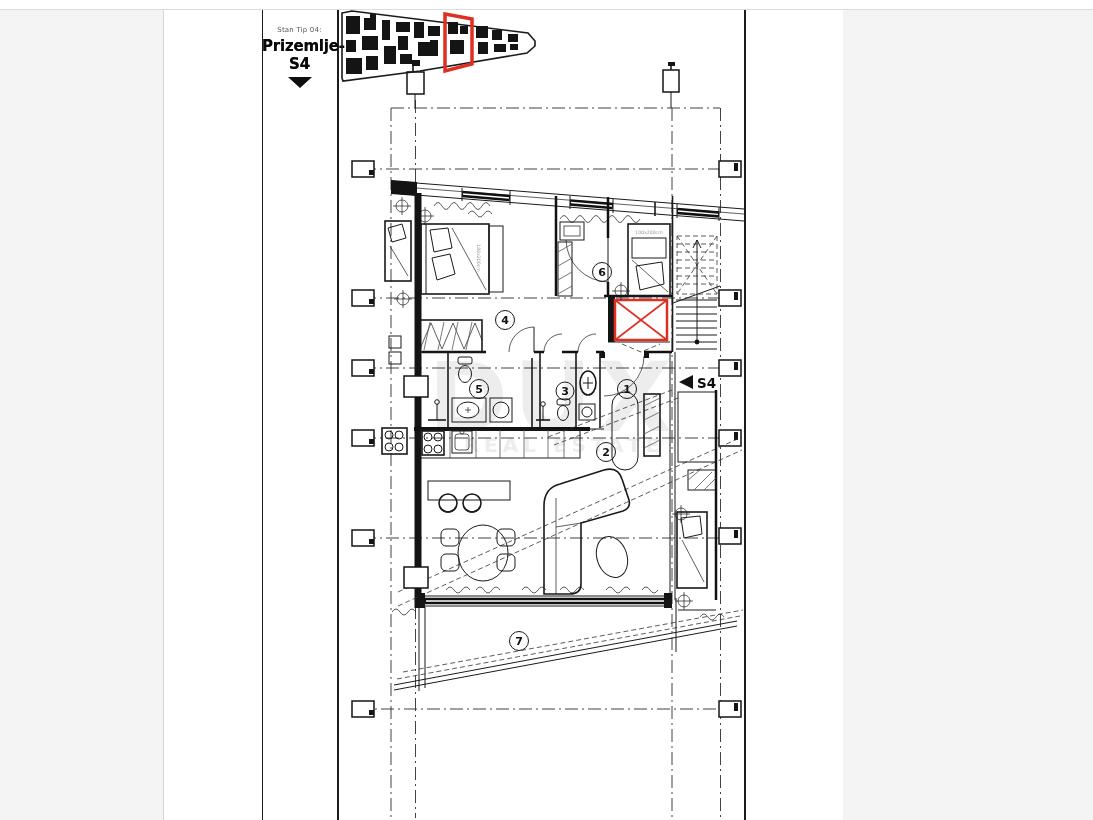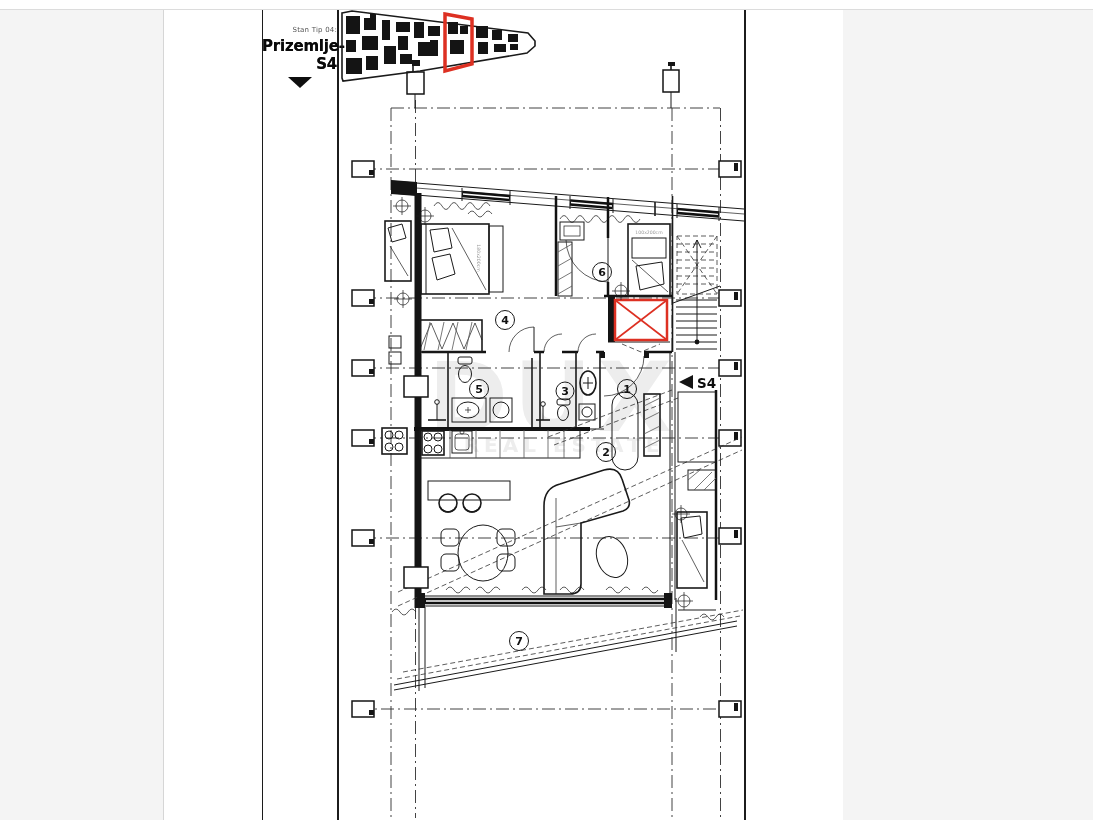--- a/index.html
+++ b/index.html
@@ -2,21 +2,21 @@
 <html><head>
 <meta charset="utf-8">
 <style>
   html,body{margin:0;padding:0;background:#f4f4f4;}
   .stage{position:relative;width:1093px;height:820px;background:#f4f4f4;overflow:hidden;
          font-family:"DejaVu Sans","Liberation Sans",sans-serif;}
   .topstrip{position:absolute;left:0;top:0;width:1093px;height:9px;background:#fff;border-bottom:1px solid #dcdcdc;}
   .paper{position:absolute;left:163px;top:10px;width:680px;height:810px;background:#fff;}
   .vr{position:absolute;top:10px;bottom:0;background:#1c1c1c;}
   .vr-light{position:absolute;top:10px;bottom:0;width:1px;background:#d6d6d6;}
-  .hdr{position:absolute;left:262px;top:26px;width:75px;text-align:right;color:#111;}
+  .hdr{position:absolute;left:262px;top:26px;width:75px;text-align:center;color:#111;}
   .hdr .t1{font-size:7px;color:#555;letter-spacing:.2px;}
   .hdr .t2{font-size:15px;font-weight:bold;margin-top:3px;letter-spacing:-.2px;color:#0a0a0a;text-shadow:0 0 .6px #333;}
   .hdr .tri{width:0;height:0;margin:4px auto 0;border-left:12px solid transparent;border-right:12px solid transparent;border-top:11px solid #0e0e0e;}
   svg{position:absolute;left:0;top:0;}
   .k{stroke:#1a1a1a;fill:none;stroke-width:1;}
   .k08{stroke:#1a1a1a;fill:none;stroke-width:.7;}
   .k2{stroke:#1a1a1a;fill:none;stroke-width:1.6;}
   .k25{stroke:#111;fill:none;stroke-width:2.5;}
   .k4{stroke:#111;fill:none;stroke-width:4;}
   .blk{fill:#141414;stroke:none;}

